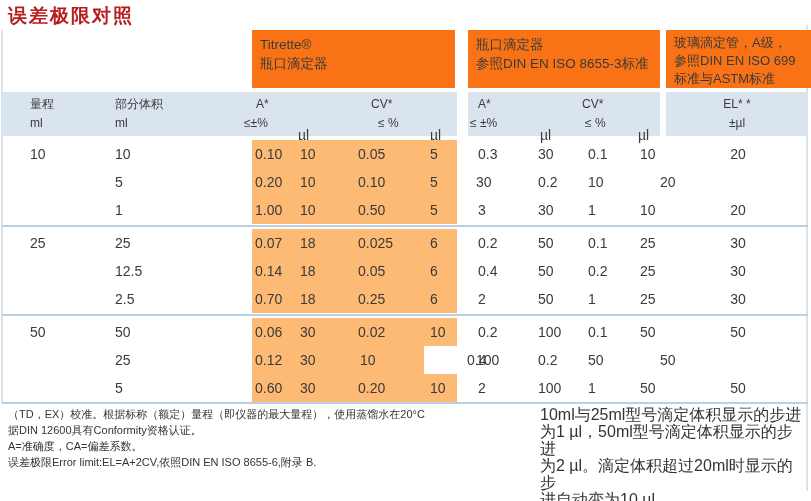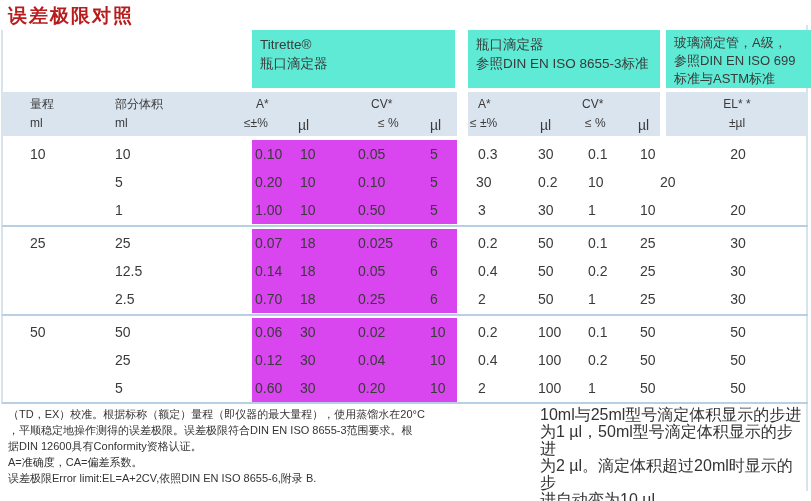--- a/index.html
+++ b/index.html
@@ -7,56 +7,56 @@
   body {
     font-family: "Liberation Sans", "DejaVu Sans", sans-serif;
     background:#ffffff; color:#3a3a3a; position:relative; overflow:hidden;
   }
   .page { position:absolute; inset:0; }
 
   .title { position:absolute; left:8px; top:3px; font-size:19px; font-weight:bold;
            letter-spacing:2px; color:#b91c1c;font-family:Liberation Serif, serif; }
 
   
-  .band { position:absolute; top:30px; height:58px; background:#5eead4;
+  .band { position:absolute; top:30px; height:58px; background:#f97316;
           padding:5px 4px 0 8px; font-size:13.5px; line-height:19px; }
   .band1 { left:252px; width:203px; }
   .band2 { left:468px; width:192px; }
   .band3 { left:666px; width:170px; padding-top:4px; line-height:18px; font-size:13px; }
 
   
   .hdrband { position:absolute; top:92px; height:44px; background:#dae4ef; }
   .hdrband.l { left:2px;   width:455px; }
   .hdrband.m { left:468px; width:192px; }
   .hdrband.r { left:666px; width:142px; }
 
   .hlbl { position:absolute; top:95px; font-size:12px; line-height:19px; }
   .hlbl .ind8  { margin-left:8px; }
   .hlbl .ind12 { margin-left:12px; }
   .hlbl .ind3  { margin-left:3px; }
   .hlbl .ind10 { margin-left:10px; }
-  .hlbl-ul { position:absolute; top:116px; font-size:14px; line-height:19px; }
+  .hlbl-ul { position:absolute; top:126px; font-size:14px; line-height:19px; }
   .lab-range   { left:30px; }
   .lab-partial { left:115px; }
   .lab-ta      { left:244px; }
   .lab-ta-ul   { left:298px; }
   .lab-tcv     { left:368px; }
   .lab-tcv-ul  { left:430px; }
   .lab-ma      { left:470px; }
   .lab-ma-ul   { left:540px; }
   .lab-mcv     { left:582px; }
   .lab-mcv-ul  { left:638px; }
   .lab-el      { left:666px; width:142px; text-align:center; }
 
   
   .tbody { position:absolute; left:0; right:0; top:140px; }
   .trow { display:grid;
           grid-template-columns:85px 137px 46px 56px 70px 33px 11px 62px 50px 52px 28px 8px 140px;
           padding-left:30px; height:28px; line-height:28px; font-size:14px; }
-  .shade { background:#d946ef; }
+  .shade { background:#fdba74; }
   .c-t1 { padding-left:3px; }  .c-t2 { padding-left:2px; }
   .c-t3 { padding-left:4px; }  .c-t4 { padding-left:6px; }
   .c-m1 { padding-left:10px; } .c-m2 { padding-left:8px; }
   .c-m3 { padding-left:8px; }  .c-m4 { padding-left:8px; }
   .c-el { text-align:center; }
   .sep { height:5px; position:relative; }
   .sep::after { content:""; position:absolute; left:2px; right:3px; top:1px;
                 height:2px; background:#b9cfe4; }
   .bottomline { height:2px; background:#b9cfe4; margin-left:2px; margin-right:3px; }
 
@@ -245,21 +245,20 @@
         <div class="c-m3">0.1</div>
         <div class="c-m4">50</div>
         <div></div>
         <div class="c-el">50</div>
       </div>
       <div class="trow">
         <div></div>
         <div>25</div>
         <div class="shade c-t1">0.12</div>
         <div class="shade c-t2">30</div>
-        <div class="shade c-t3">0.04</div>
         <div class="shade c-t4">10</div>
         <div></div>
         <div class="c-m1">0.4</div>
         <div class="c-m2">100</div>
         <div class="c-m3">0.2</div>
         <div class="c-m4">50</div>
         <div></div>
         <div class="c-el">50</div>
       </div>
       <div class="trow">
@@ -277,21 +276,20 @@
         <div></div>
         <div class="c-el">50</div>
       </div>
     </div>
 
     <div class="bottomline"></div>
   </div>
 
   <div class="fnl">
     <div>（TD，EX）校准。根据标称（额定）量程（即仪器的最大量程），使用蒸馏水在20°C</div>
-    <div>，平顺稳定地操作测得的误差极限。误差极限符合DIN EN ISO 8655-3范围要求。根</div>
     <div>据DIN 12600具有Conformity资格认证。</div>
     <div>A=准确度，CA=偏差系数。</div>
     <div>误差极限Error limit:EL=A+2CV,依照DIN EN ISO 8655-6,附录 B.</div>
   </div>
   <div class="fnr">
     <div>10ml与25ml型号滴定体积显示的步进</div>
     <div>为1 µl，50ml型号滴定体积显示的步进</div>
     <div>为2 µl。滴定体积超过20ml时显示的步</div>
     <div>进自动变为10 µl。</div>
   </div>

